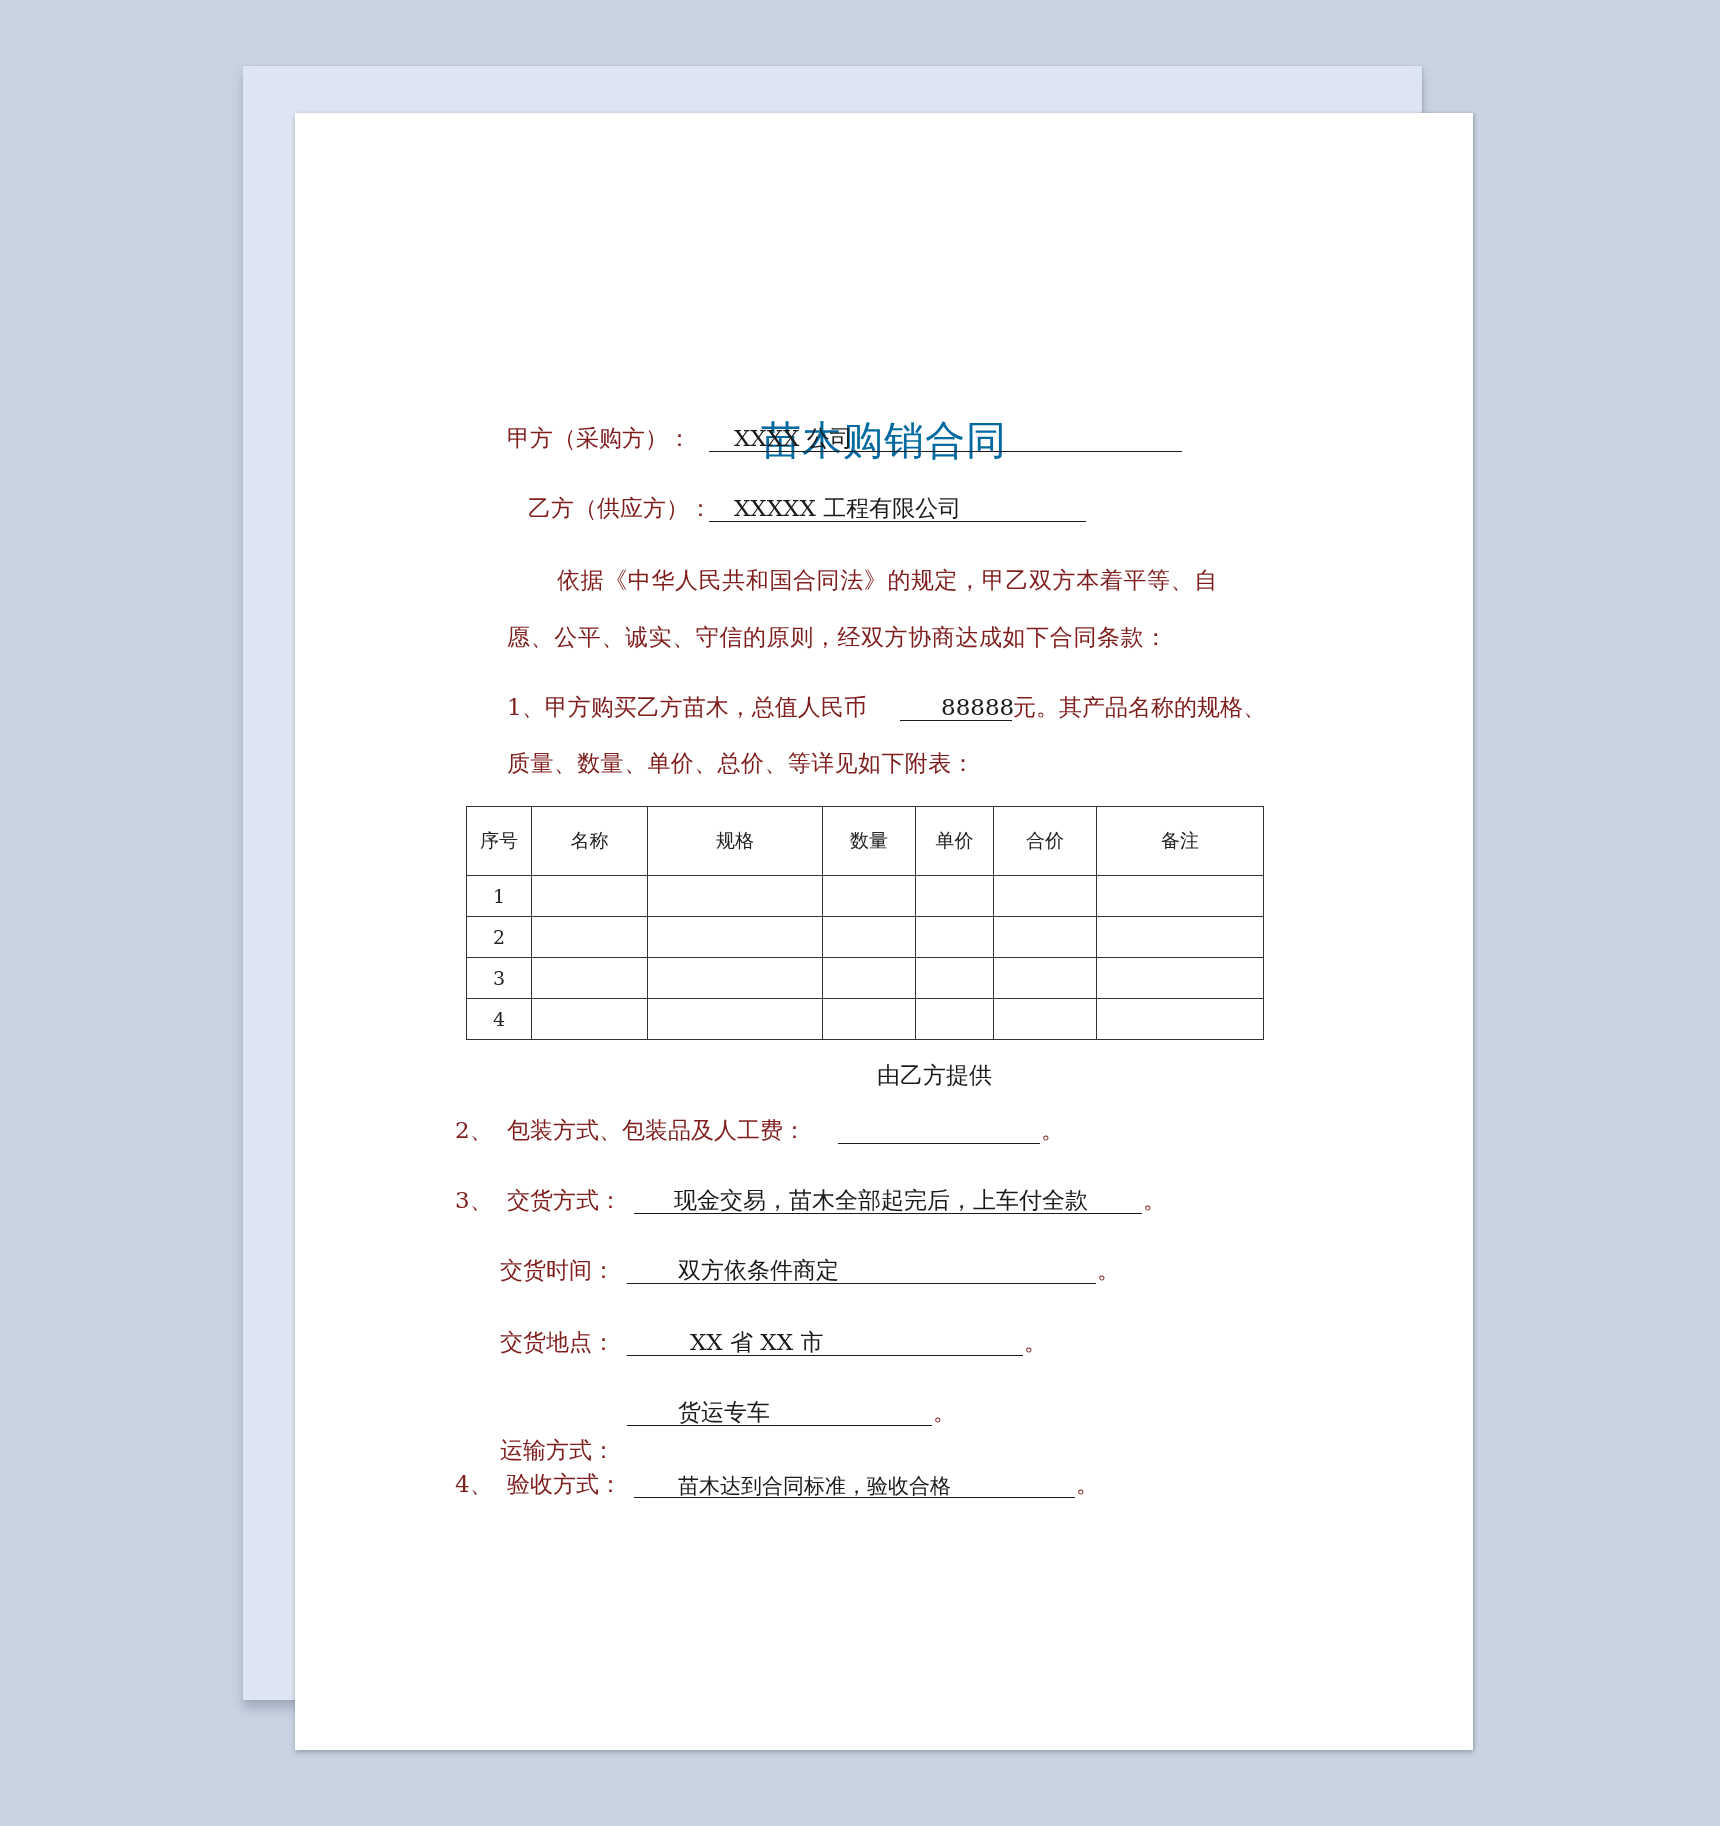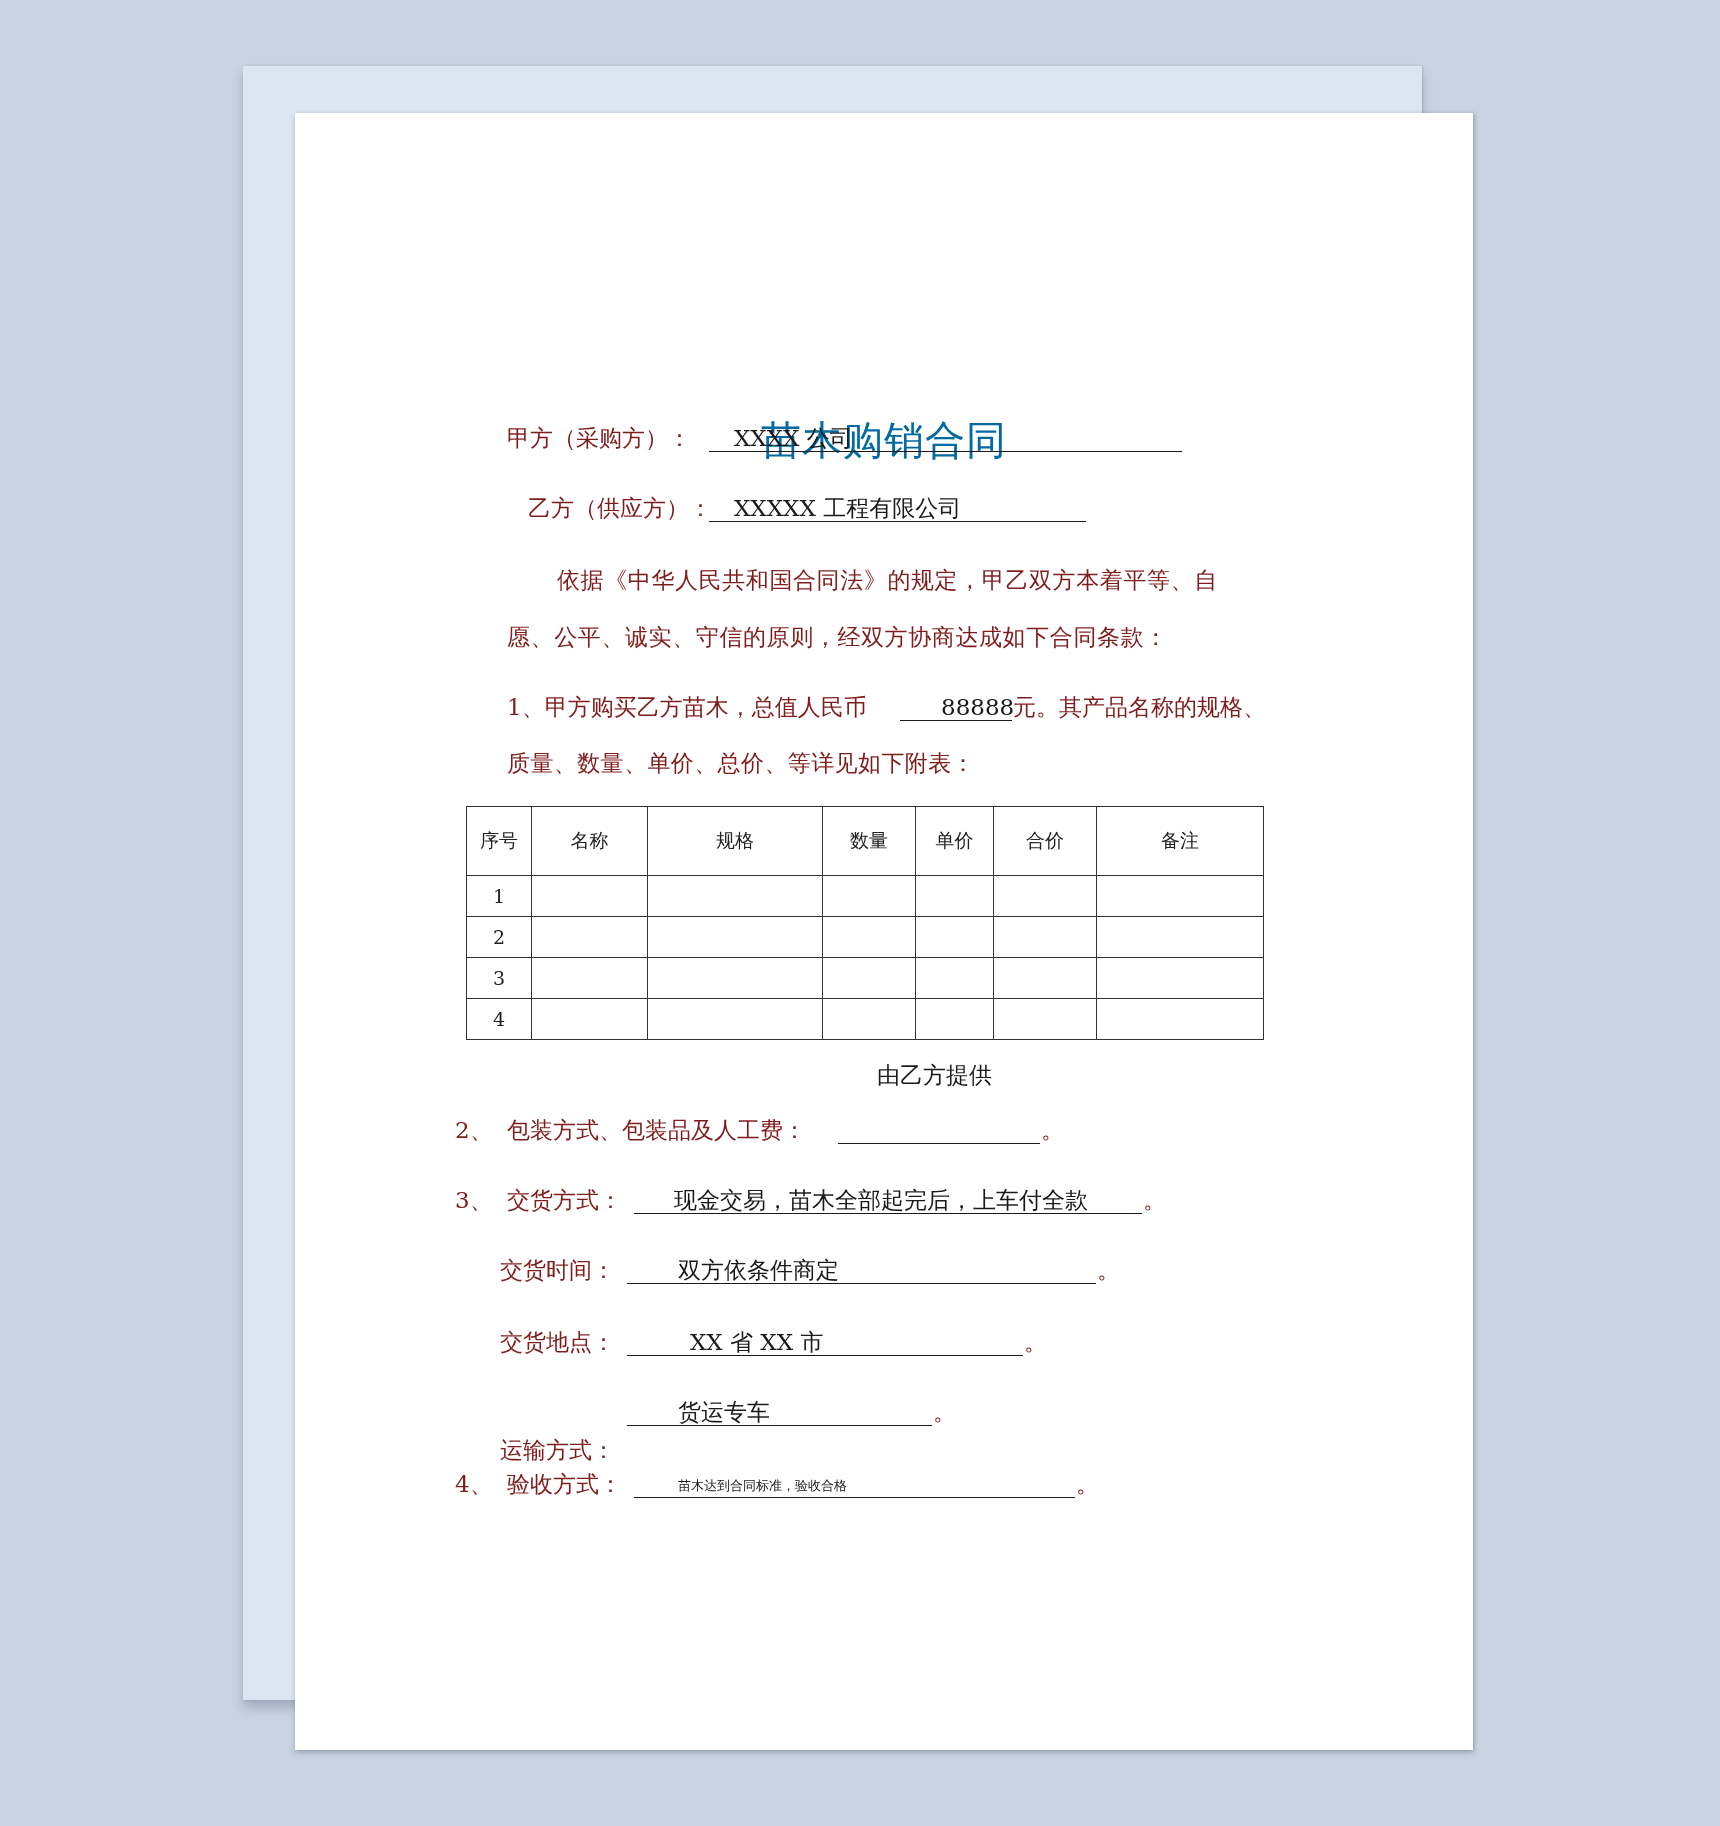--- a/index.html
+++ b/index.html
@@ -22,21 +22,21 @@
   .abs { position:absolute; white-space:nowrap; }
   .title {
     position:absolute; left:0; width:100%; top:300px; text-align:center;
     font-size:40px; letter-spacing:1px; color:#0369a1;
   }
   .line { font-size:23px; line-height:30px; color:#7f1d1d; }
   .ul {
     position:absolute; height:0; border-bottom:1.6px solid #1a1a1a;
   }
   .ul-text { position:absolute; white-space:nowrap; font-size:23px; line-height:30px; }
-  .ul-text.small { font-size:13px; }
+  .ul-text.small { font-size:21px; }
   table.spec {
     position:absolute; left:466px; top:806px; width:797px;
     border-collapse:collapse; table-layout:fixed;
     font-size:19px; color:#222;
   }
   table.spec td {
     border:1.4px solid #333; text-align:center; vertical-align:middle;
     padding:0; height:40px;
   }
   table.spec tr.head td { height:68px; }

